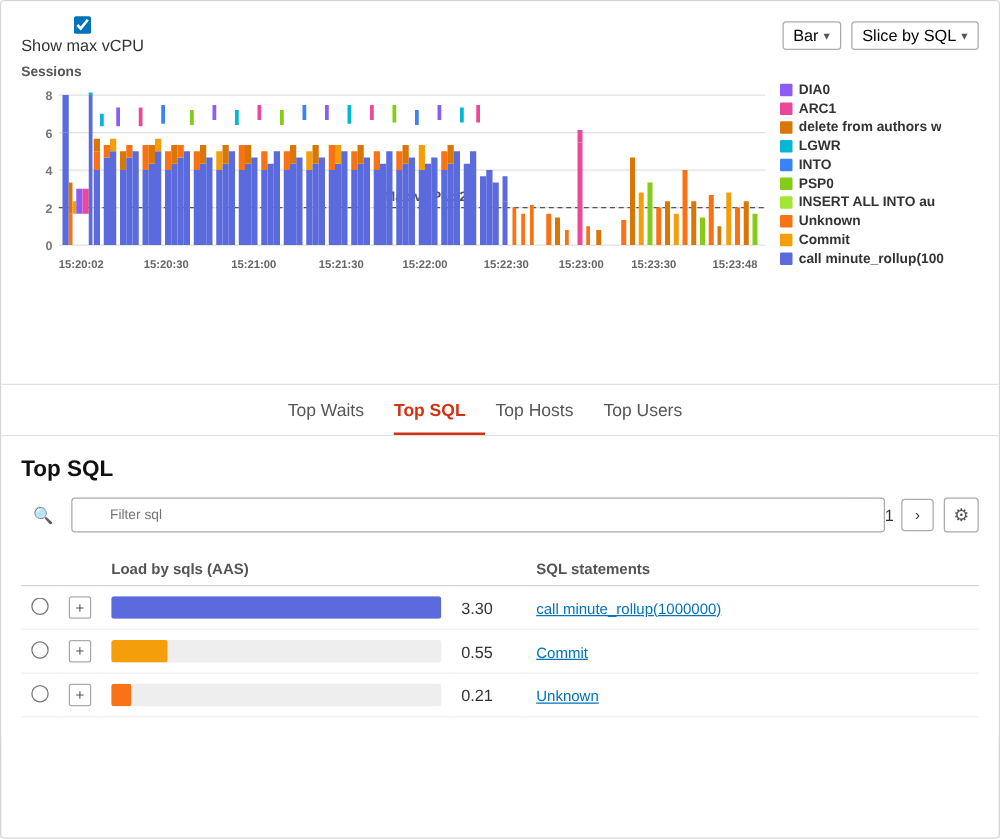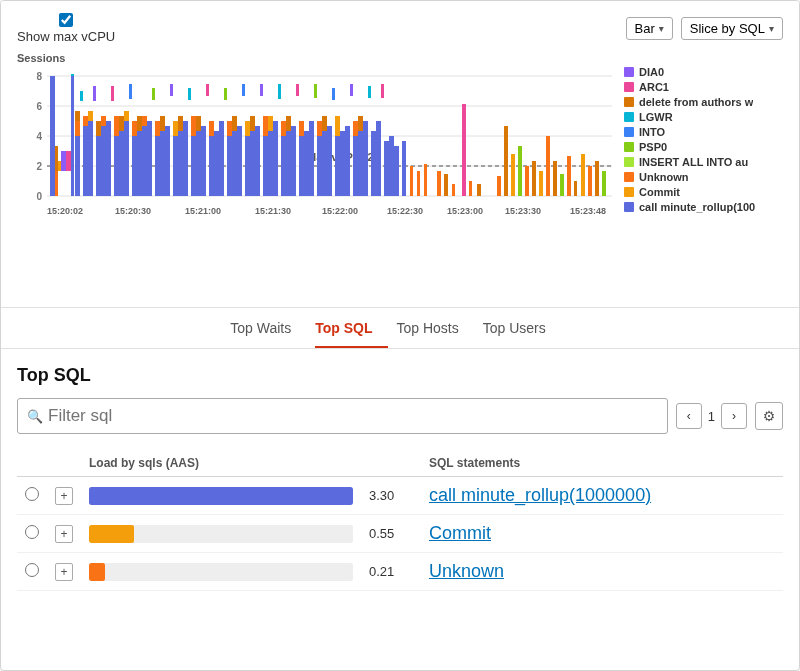--- a/index.html
+++ b/index.html
@@ -159,23 +159,24 @@
       top: 50%;
       transform: translateY(-50%);
       color: #888;
       font-size: 13px;
     }
     .filter-input {
       width: 100%;
       padding: 7px 10px 7px 30px;
       border: 1px solid #aaa;
       border-radius: 3px;
-      font-size: 17px;
+      font-size: 11px;
       color: #333;
       outline: none;
+      margin-left: 40px;
     }
     .pagination {
       display: flex;
       align-items: center;
       gap: 6px;
     }
     .page-btn {
       width: 26px;
       height: 26px;
       border: 1px solid #aaa;
@@ -268,21 +269,21 @@
     }
     .bar-value {
       font-size: 13px;
       color: #333;
       min-width: 35px;
     }
     .sql-link {
       color: #0073bb;
       text-decoration: underline;
       cursor: pointer;
-      font-size: 18px;
+      font-size: 12px;
     }
   </style>
 </head>
 <body>
 
 <div class="main-container">
 
   <div class="chart-section">
     <div class="chart-toolbar">
       <div class="show-max-vcpu">

